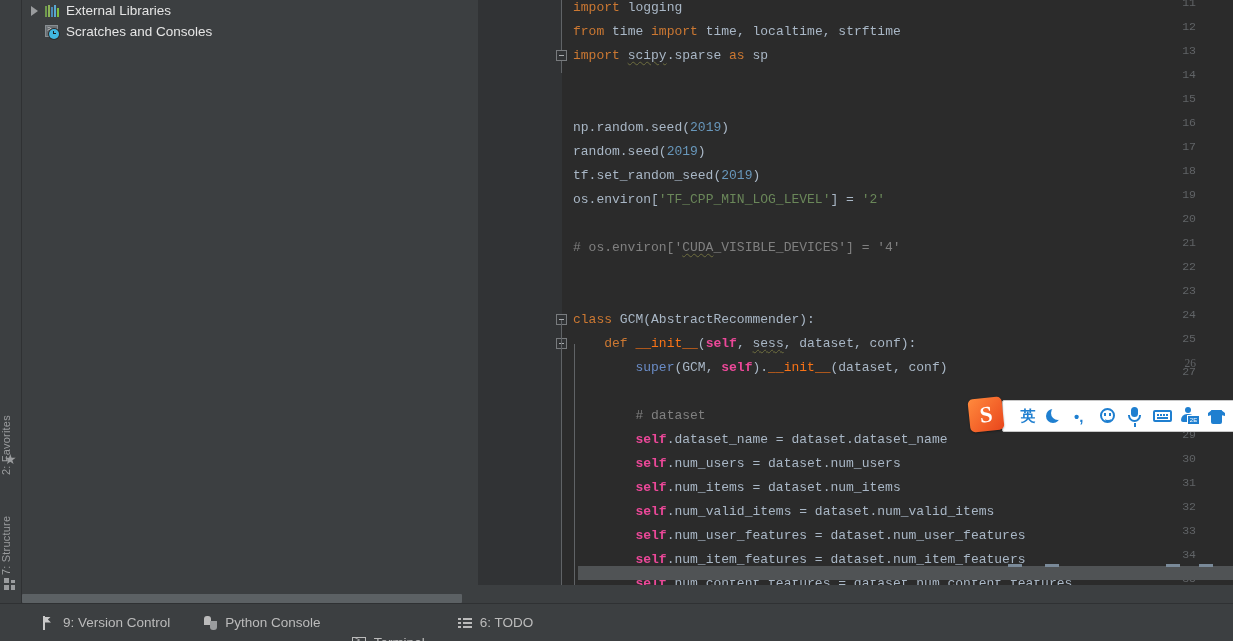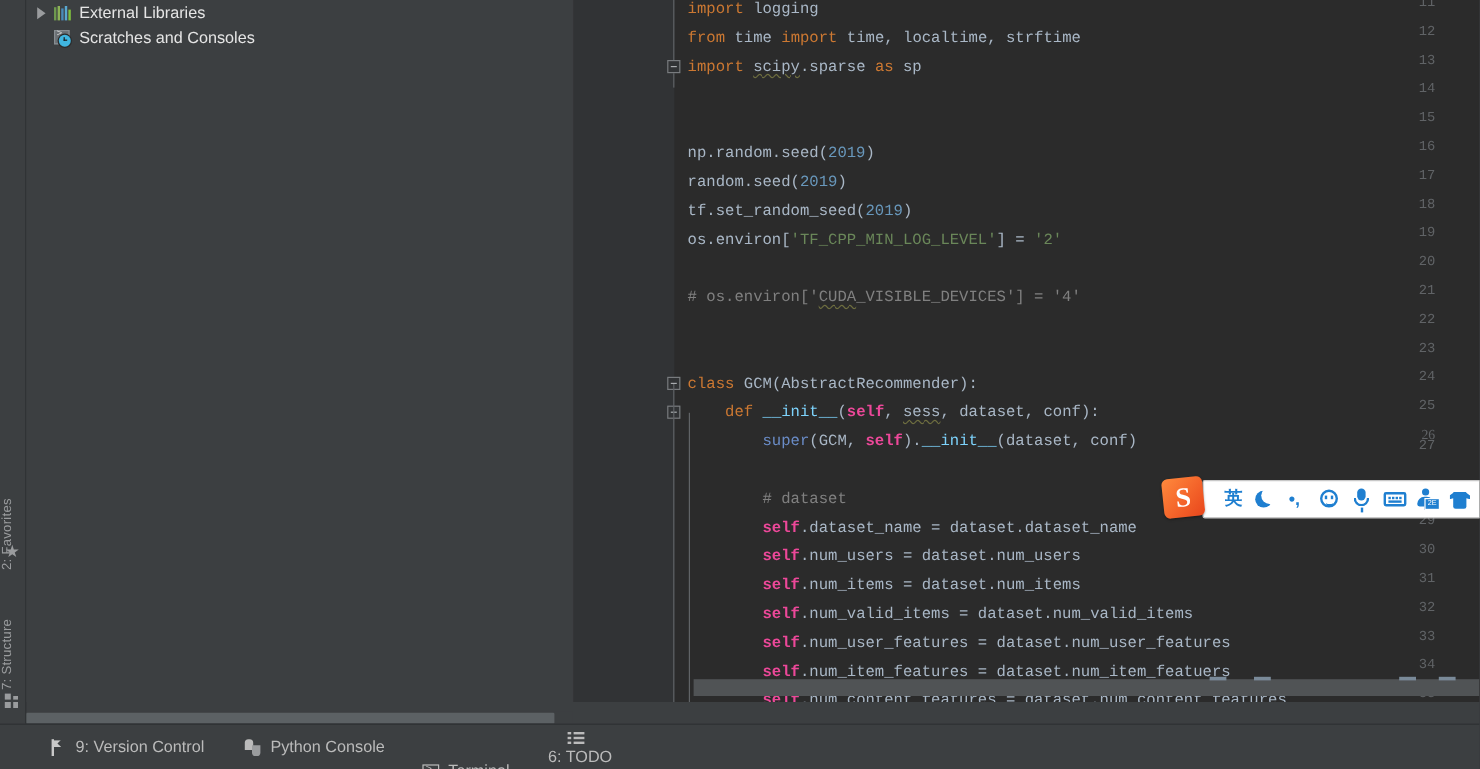--- a/index.html
+++ b/index.html
@@ -244,21 +244,21 @@
     left: 0;
     height: 24px;
     white-space: pre;
     color: #a9b7c6;
   }
   .kw      { color: #cc7832; }
   .num     { color: #6897bb; }
   .str     { color: #6a8759; }
   .cmt     { color: #808080; }
   .self    { color: #ec4899; font-weight: bold; }
-  .dunder  { color: #7dd3fc; }
+  .dunder  { color: #f97316; }
   .ident   { color: #a9b7c6; }
   .bluefn  { color: #6a8cc7; }
 
   
   .wavy {
     position: relative;
     text-decoration: underline;
     text-decoration-style: wavy;
     text-decoration-color: #6e6e3f;
     text-decoration-thickness: 1px;
@@ -565,21 +565,21 @@
       <span>Python Console</span>
     </div>
 
     <div class="sb-item" style="margin-left:30px;margin-top:40px;">
       <span class="sb-ico">
           <span class="ic-term"></span>
         </span>
       <span>Terminal</span>
     </div>
 
-    <div class="sb-item ic-todo-wrap" style="margin-left:32px;flex-direction:column;">
+    <div class="sb-item ic-todo-wrap" style="margin-left:32px;">
       <span class="sb-ico ic-todo">
         <i></i>
           <i></i>
           <i></i>
           <i></i>
           <i></i>
           <i></i>
       </span>
       <span>6: TODO</span>
     </div>

